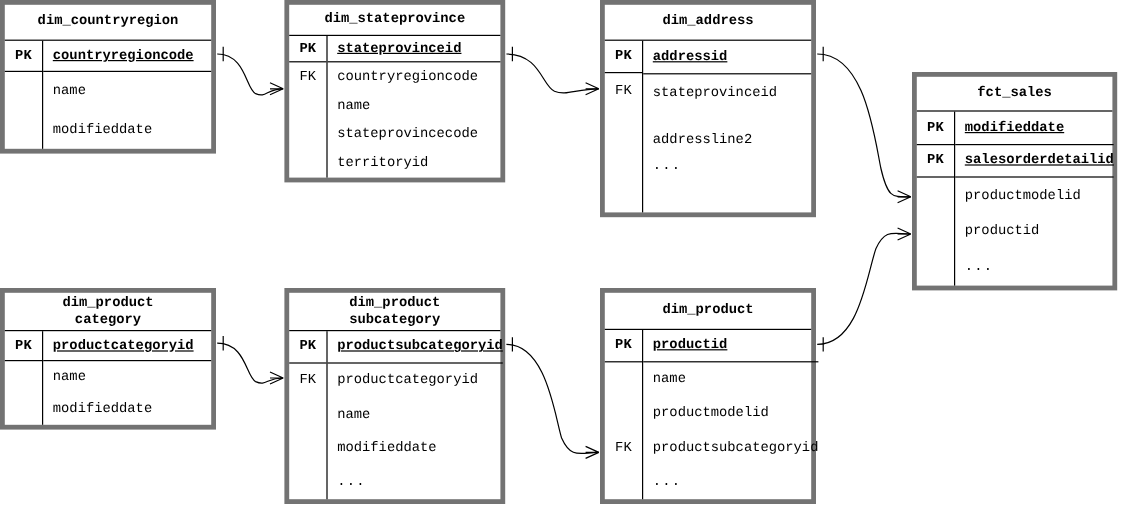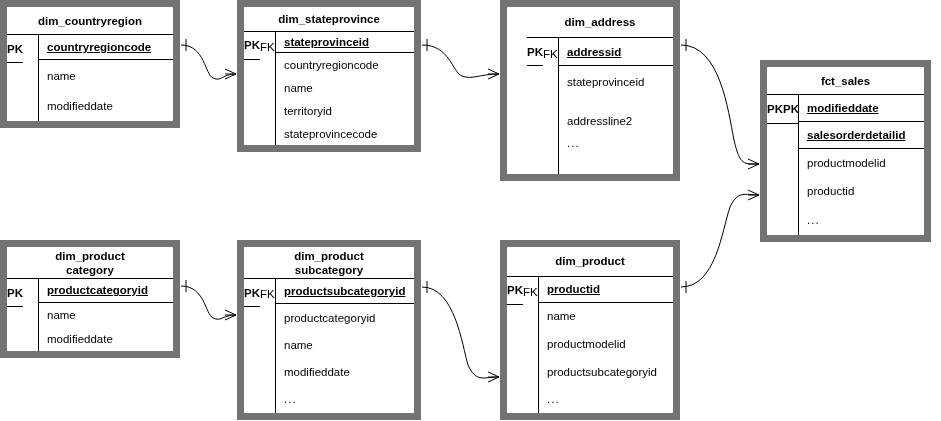--- a/index.html
+++ b/index.html
@@ -23,24 +23,25 @@
     position: absolute;
     left: 0;
     top: 0;
     width: 941px;
     height: 421px;
     pointer-events: none;
   }
   .entity {
     position: absolute;
     box-sizing: border-box;
-    border: 7px solid #737373;
+    border: 4px solid #737373;
     background: #ffffff;
     display: flex;
     flex-direction: column;
+    font-family: Liberation Mono, monospace;
   }
   .entity-header {
     box-sizing: border-box;
     border-bottom: 1px solid #000000;
     display: flex;
     align-items: center;
     justify-content: center;
     text-align: center;
     font-size: 11.5px;
     font-weight: bold;
@@ -54,20 +55,21 @@
     display: flex;
     flex-direction: row;
     min-height: 0;
   }
   .key-col {
     box-sizing: border-box;
     width: 32px;
     flex: 0 0 32px;
     border-right: 1px solid #000000;
     display: flex;
+    flex-direction: column;
     position: relative;
   }
   .attr-col {
     box-sizing: border-box;
     flex: 1 1 auto;
     display: flex;
     flex-direction: column;
     position: relative;
   }
   .key-cell, .attr-cell {
@@ -164,30 +166,30 @@
           <div class="attr-col">
             <div class="attr-cell sep-bottom" style="height: 28px; font-weight: bold;">
               <span style="text-decoration: underline;">stateprovinceid</span>
             </div>
             <div class="attr-cell" style="height: 31px; font-weight: normal;">
               <span>countryregioncode</span>
             </div>
             <div class="attr-cell" style="height: 30px; font-weight: normal;">
               <span>name</span>
             </div>
+            <div class="attr-cell" style="height: 30px; font-weight: normal;">
+              <span>stateprovincecode</span>
+            </div>
             <div class="attr-cell" style="height: 31px; font-weight: normal;">
               <span>territoryid</span>
             </div>
-            <div class="attr-cell" style="height: 30px; font-weight: normal;">
-              <span>stateprovincecode</span>
-            </div>
-          </div>
-        </div>
-      </div>
-      <div class="entity" style="left: 500px; top: 0px; width: 180px; height: 181px; padding-left: 20px;">
+          </div>
+        </div>
+      </div>
+      <div class="entity" style="left: 500px; top: 0px; width: 180px; height: 181px;">
         <div class="entity-header" style="height: 31px;">dim_address</div>
         <div class="entity-body">
           <div class="key-col">
             <div class="key-cell sep-bottom row-pk-k" style="height: 28px; font-weight: bold;">PK</div>
             <div class="key-cell" style="height: 31px; font-weight: normal;">FK</div>
             <div class="key-cell" style="height: 30px; font-weight: normal;"></div>
             <div class="key-cell" style="height: 30px; font-weight: normal;"></div>
             <div class="key-cell" style="height: 31px; font-weight: normal;"></div>
           </div>
           <div class="attr-col">

